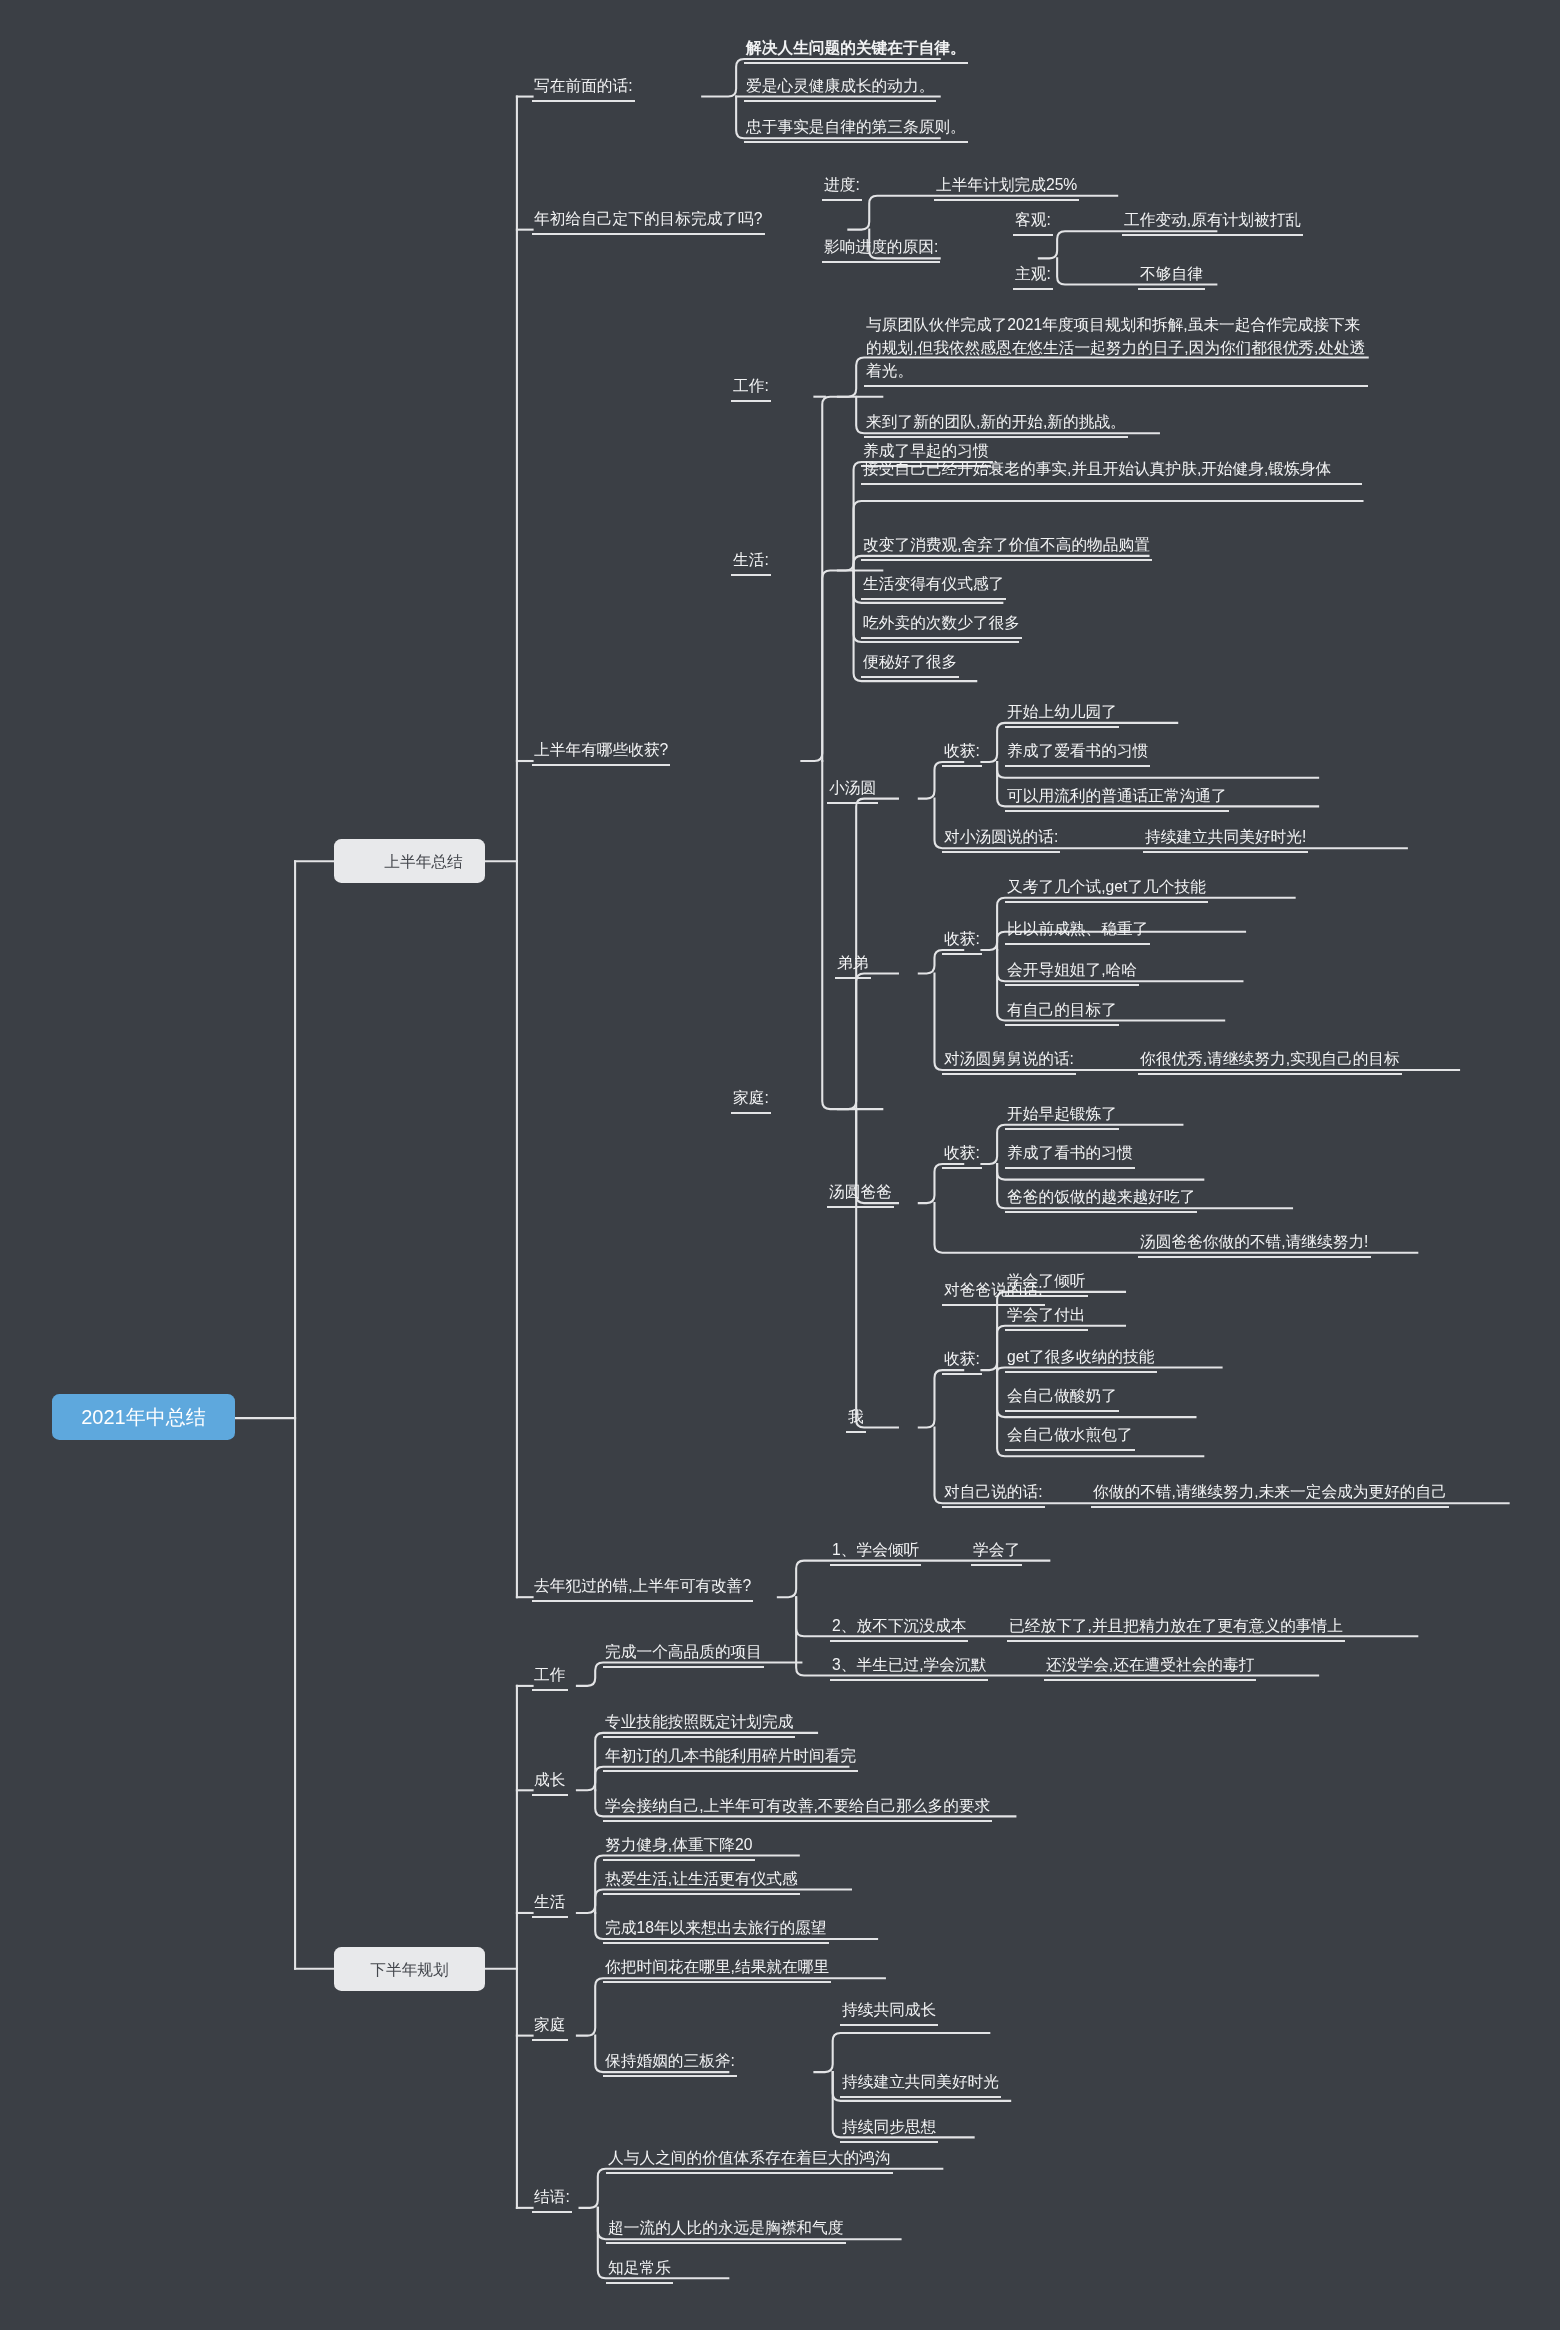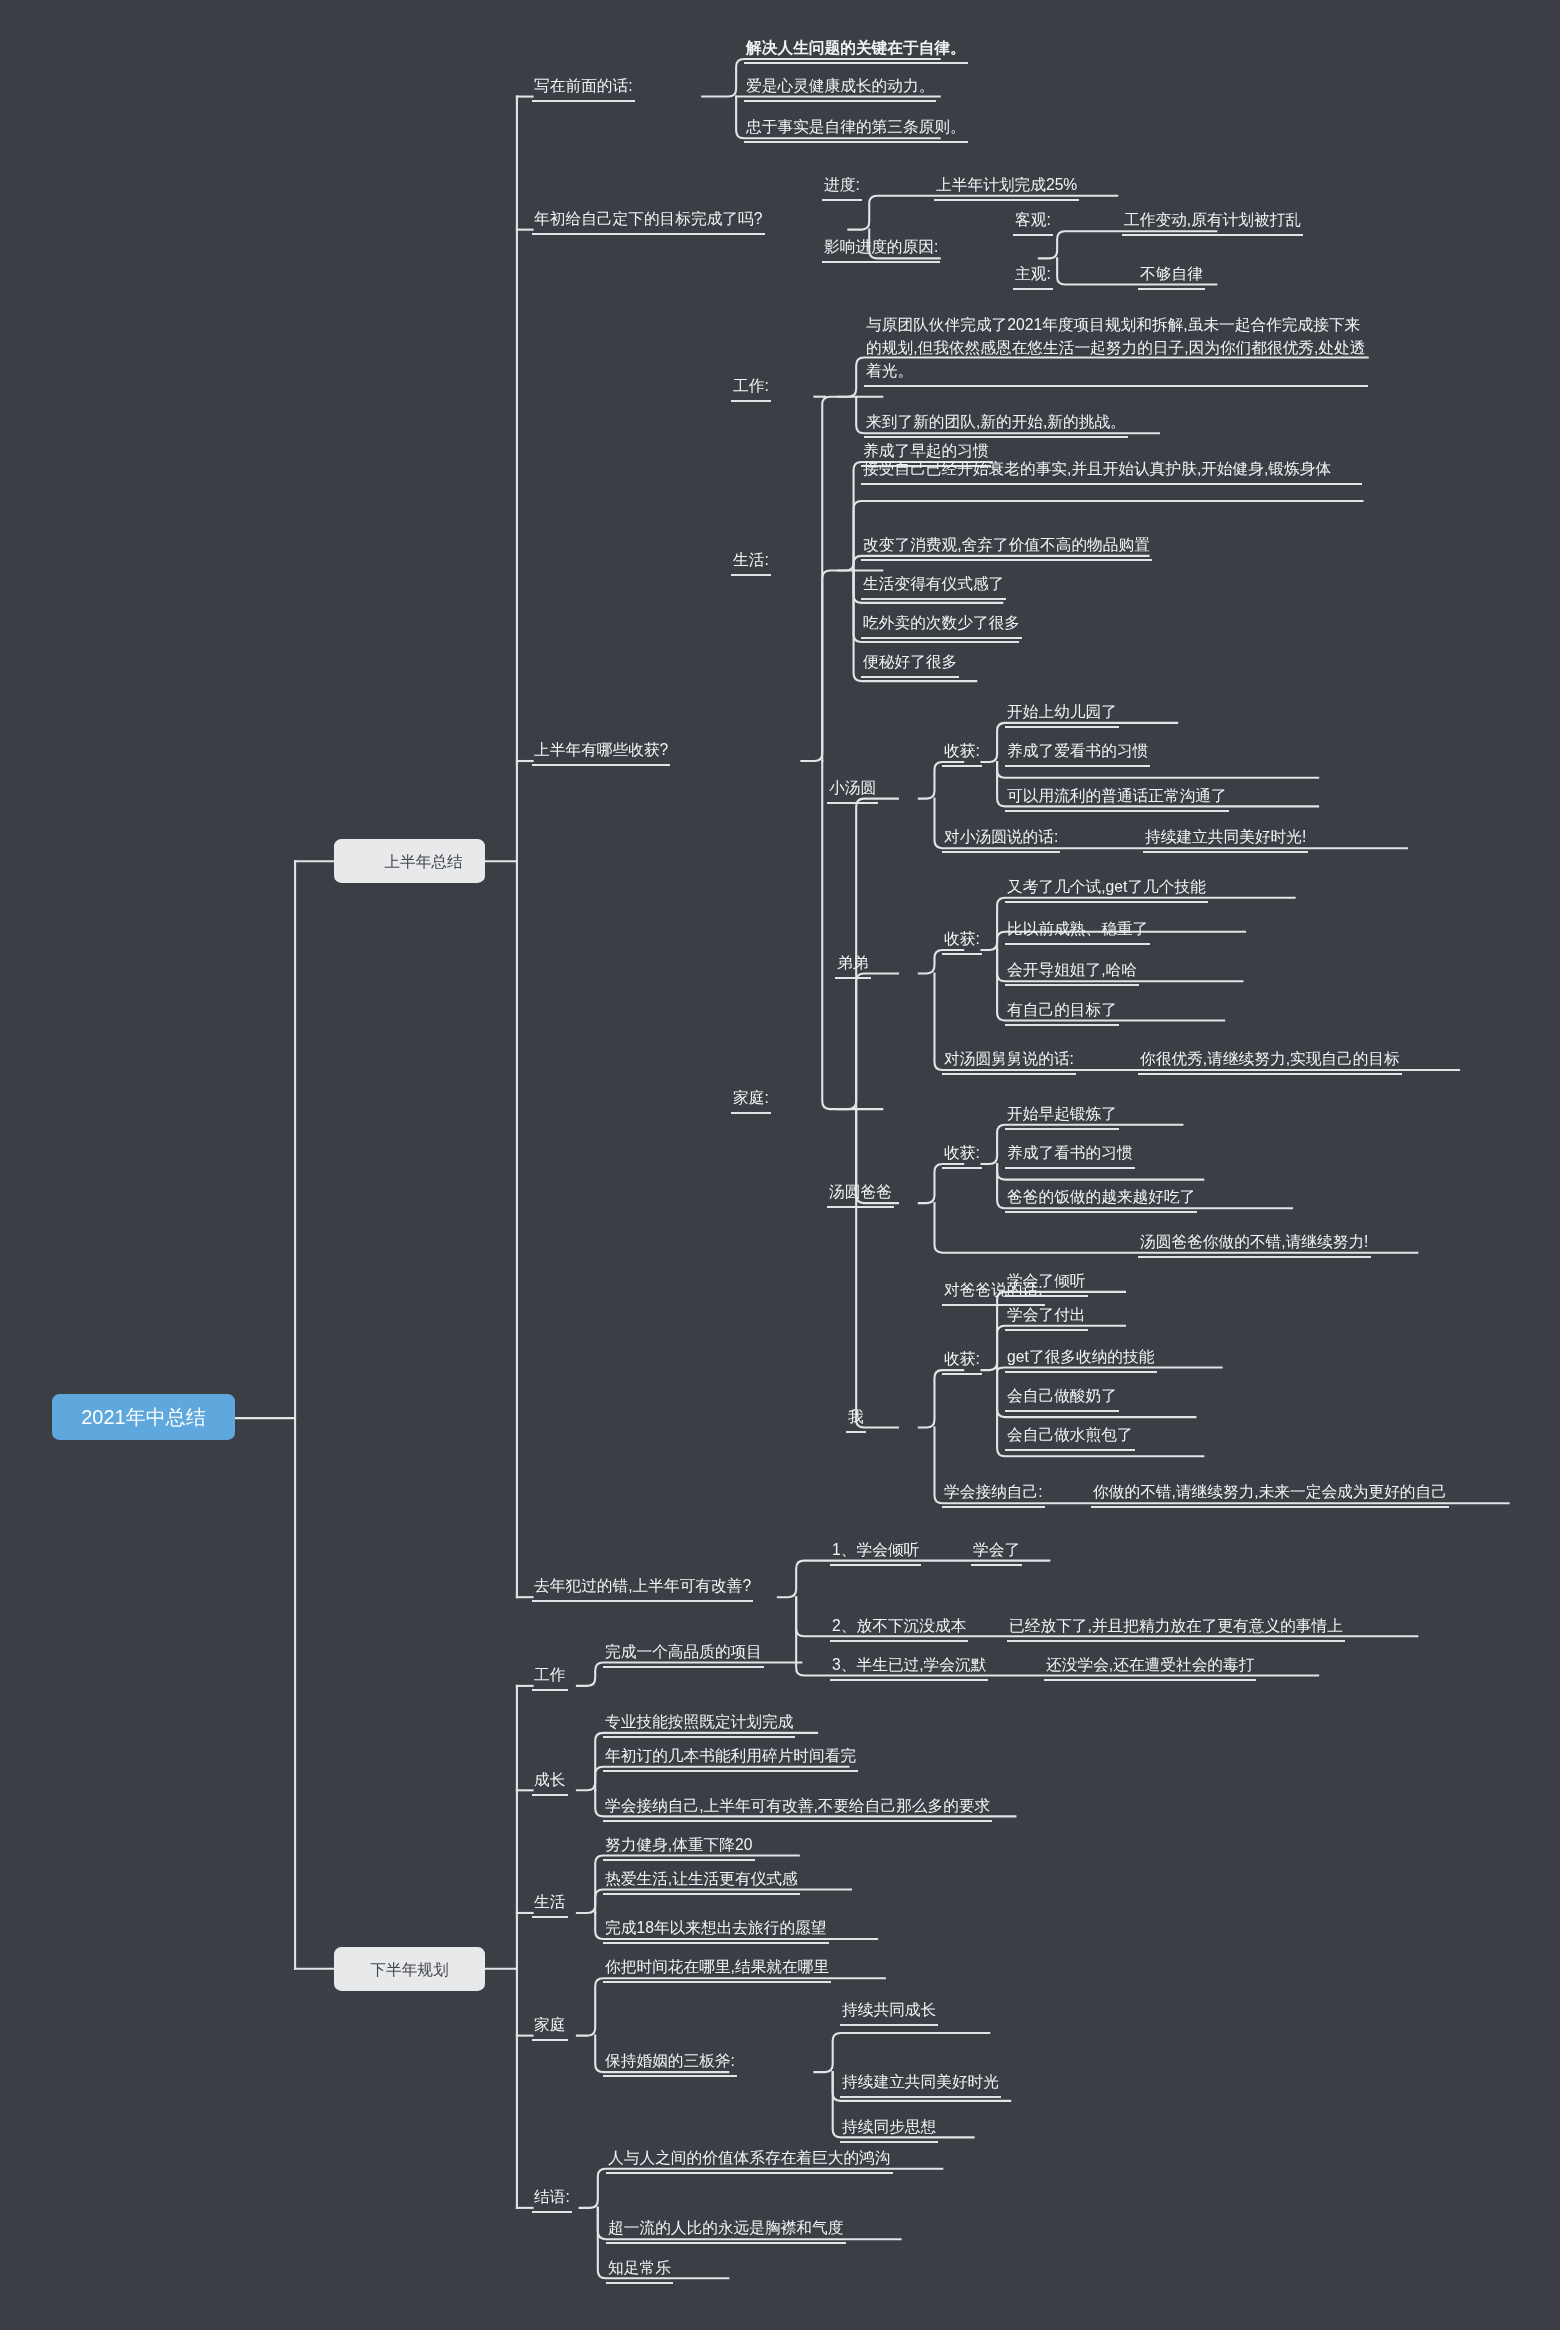--- a/index.html
+++ b/index.html
@@ -319,21 +319,21 @@
   <div class="node u" style="left:1005px;top:1345px;">
     <span class="txt">get了很多收纳的技能</span>
   </div>
   <div class="node u" style="left:1005px;top:1384px;">
     <span class="txt">会自己做酸奶了</span>
   </div>
   <div class="node u" style="left:1005px;top:1423px;">
     <span class="txt">会自己做水煎包了</span>
   </div>
   <div class="node u" style="left:942px;top:1480px;">
-    <span class="txt">学会接纳自己:</span>
+    <span class="txt">对自己说的话:</span>
   </div>
   <div class="node u" style="left:1091px;top:1480px;">
     <span class="txt">你做的不错,请继续努力,未来一定会成为更好的自己</span>
   </div>
 
   <div class="node u" style="left:532px;top:1574px;">
     <span class="txt">去年犯过的错,上半年可有改善?</span>
   </div>
   <div class="node u" style="left:830px;top:1538px;">
     <span class="txt">1、学会倾听</span>

